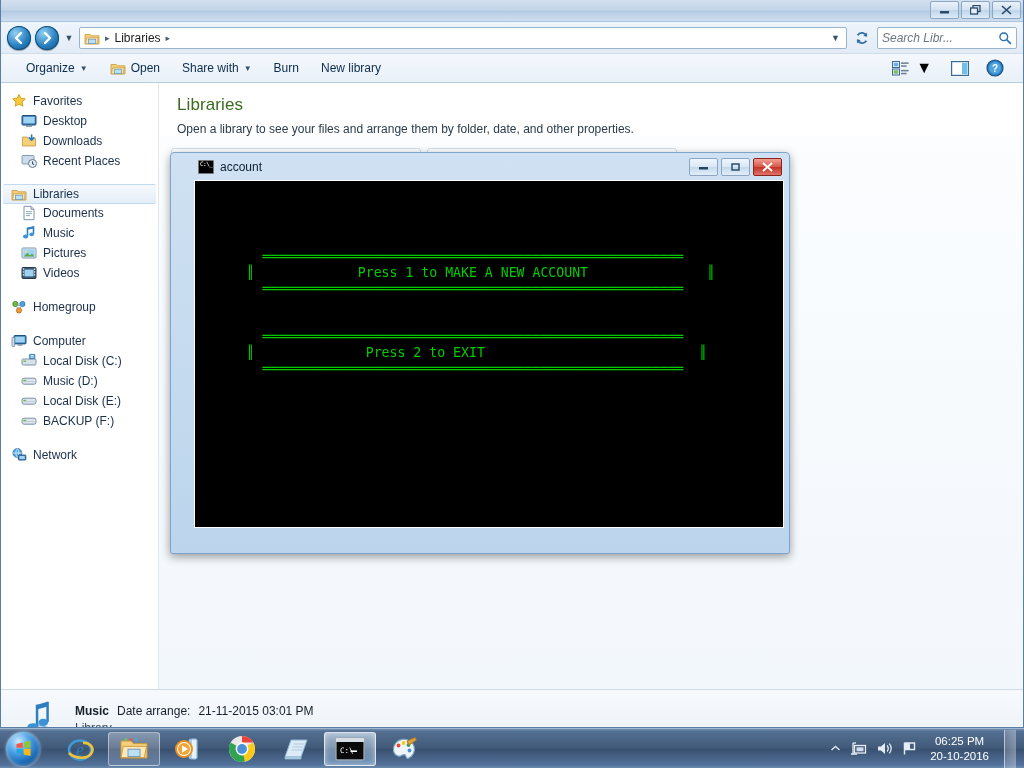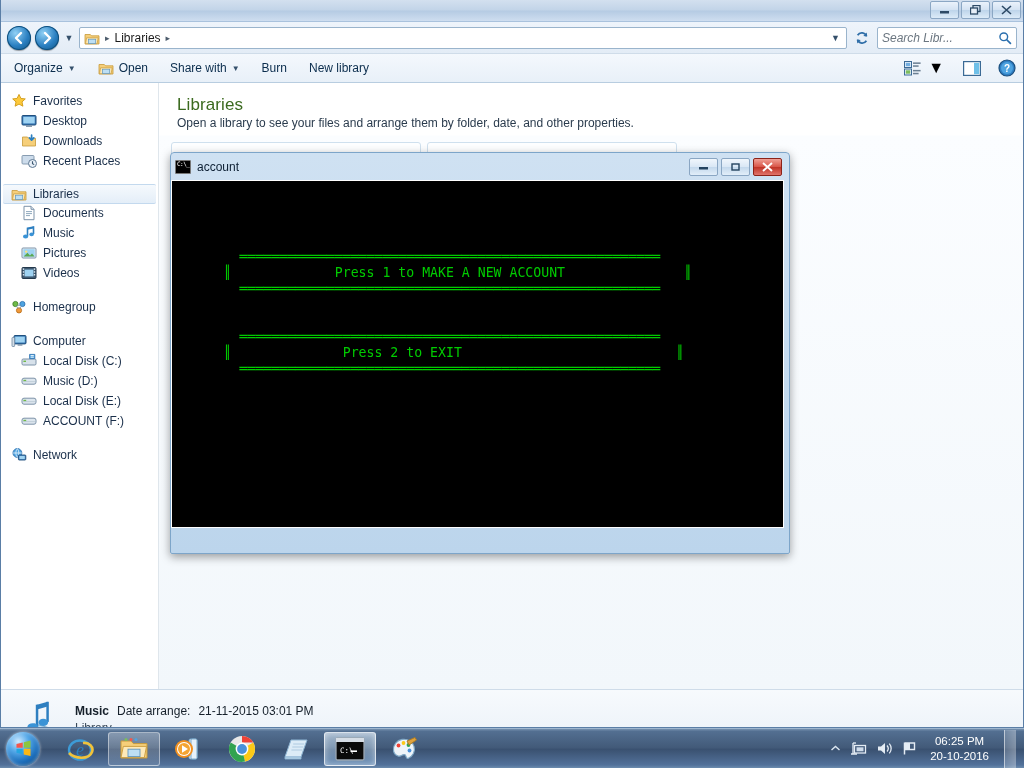--- a/index.html
+++ b/index.html
@@ -121,21 +121,21 @@
     white-space: nowrap; overflow: hidden;
   }
 
   
   .cmdbar {
     height: 29px;
     background: linear-gradient(to bottom, #f4f8fd, #e8f0f8);
     border-bottom: 1px solid #b8cde0;
     display: flex;
     align-items: center;
-    padding: 0 2px;
+    padding: 0 14px;
   }
   .cmd {
     display: flex; align-items: center; gap: 5px;
     height: 22px; padding: 0 10px;
     font-size: 12px; color: #0b2d4d;
     border: 1px solid transparent;
     border-radius: 3px;
     white-space: nowrap;
   }
   .cmd .caret { font-size: 8px; color: #36516c; }
@@ -187,21 +187,21 @@
   .content-head { padding: 12px 0 0 18px; }
   .lib-title {
     font-size: 17px;
     color: #3b6a1f;
     font-weight: normal;
     letter-spacing: .1px;
   }
   .lib-sub {
     font-size: 12px;
     color: #2a3b4d;
-    margin-top: 1px;
+    margin-top: 7px;
   }
   .tilearea { position: relative; margin-top: 12px; height: 520px; }
   .tile {
     position: absolute;
     width: 250px; height: 70px;
     background: #fdfeff;
     border: 1px solid #cfe0ee;
     border-radius: 3px;
   }
 
@@ -222,21 +222,21 @@
 
   
   #console {
     position: absolute;
     left: 170px; top: 152px;
     width: 620px; height: 402px;
     background: linear-gradient(to bottom, #cfe1f2, #bcd5ec);
     border: 1px solid #7da5c9;
     border-radius: 4px 4px 2px 2px;
     box-shadow: 0 3px 10px rgba(0,0,0,.38);
-    padding: 0 5px 5px 0;
+    padding: 0 5px 5px 23px;
   }
   .con-title {
     height: 27px;
     display: flex; align-items: center;
     padding: 0 2px 0 4px;
     gap: 6px;
   }
   .con-ico {
     width: 16px; height: 14px;
     background: #000;
@@ -591,21 +591,21 @@
               <path d="M1.6 8.6h12.8" stroke="#b8c6d2" stroke-width=".8"></path>
             </svg>
             <span>Local Disk  (E:)</span>
           </div>
           <div class="navitem lvl1">
             <svg class="nico" viewBox="0 0 16 16">
               <rect x="1" y="5.2" width="14" height="6" rx="2" fill="#dde6ee" stroke="#7d93a9" stroke-width="1"></rect>
               <rect x="2.4" y="6.8" width="2.8" height="1.5" fill="#6fba48"></rect>
               <path d="M1.6 8.6h12.8" stroke="#b8c6d2" stroke-width=".8"></path>
             </svg>
-            <span>ACCOUNT (F:)</span>
+            <span>BACKUP (F:)</span>
           </div>
           <div class="navgap"></div>
           <div class="navitem">
             <svg class="nico" viewBox="0 0 16 16">
               <circle cx="6.4" cy="6" r="4.4" fill="#4ea3e0" stroke="#2a6fae" stroke-width=".9"></circle>
               <path d="M2 6h8.8M6.4 1.6c2 2.6 2 6.2 0 8.8M6.4 1.6c-2 2.6-2 6.2 0 8.8" stroke="#e8f4fc" stroke-width=".8" fill="none"></path>
               <rect x="7.4" y="8" width="7.4" height="5" rx=".8" fill="#3a79b5" stroke="#1f4f7d" stroke-width=".9"></rect>
               <rect x="8.4" y="8.9" width="5.4" height="3.2" fill="#9fd3f2"></rect>
             </svg>
             <span>Network</span>

